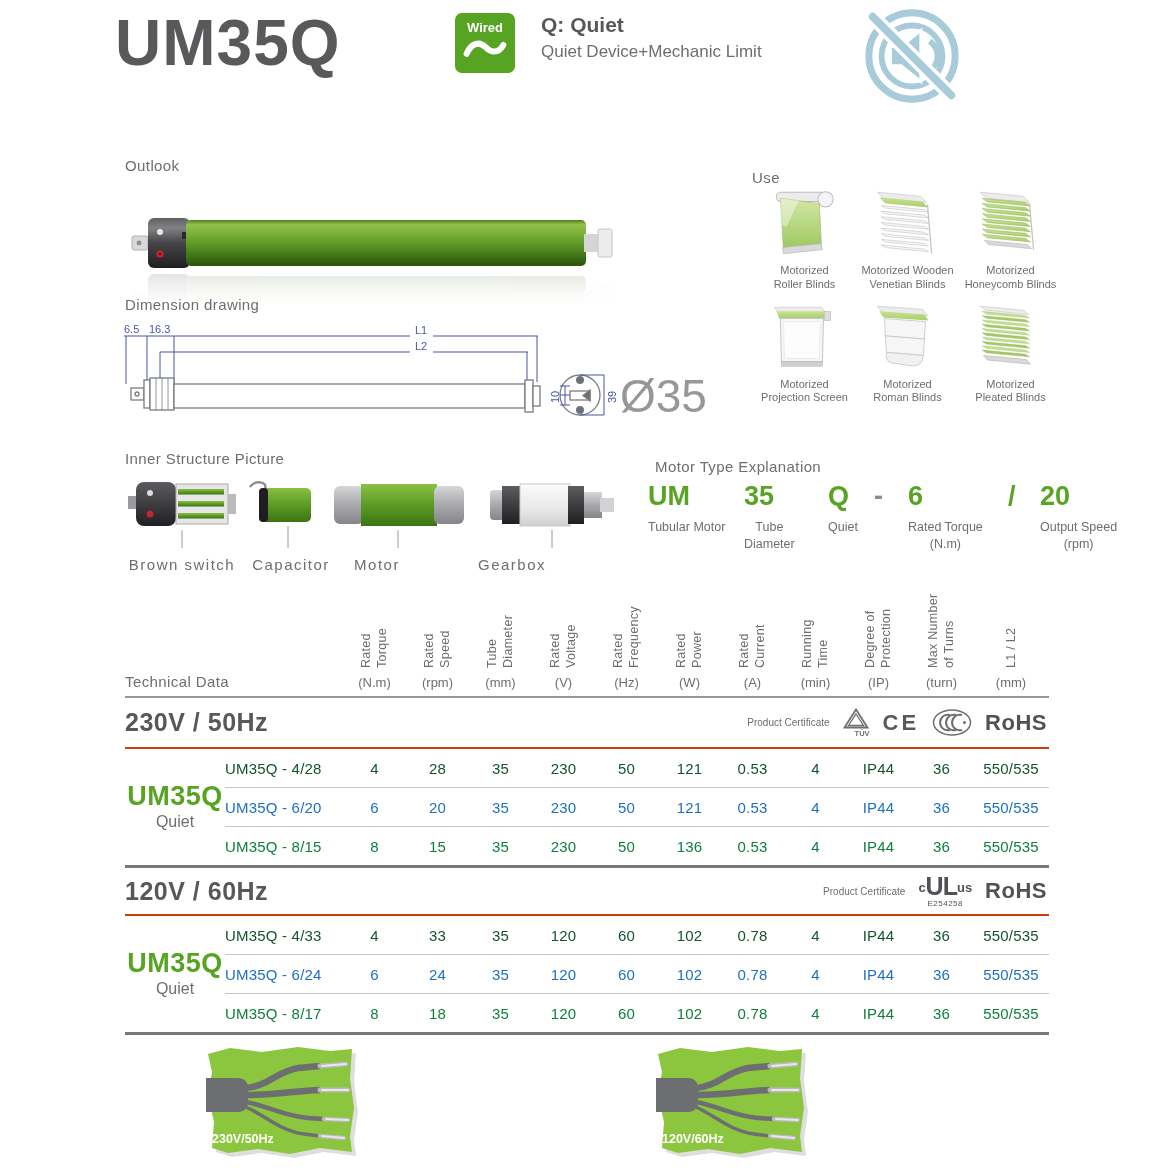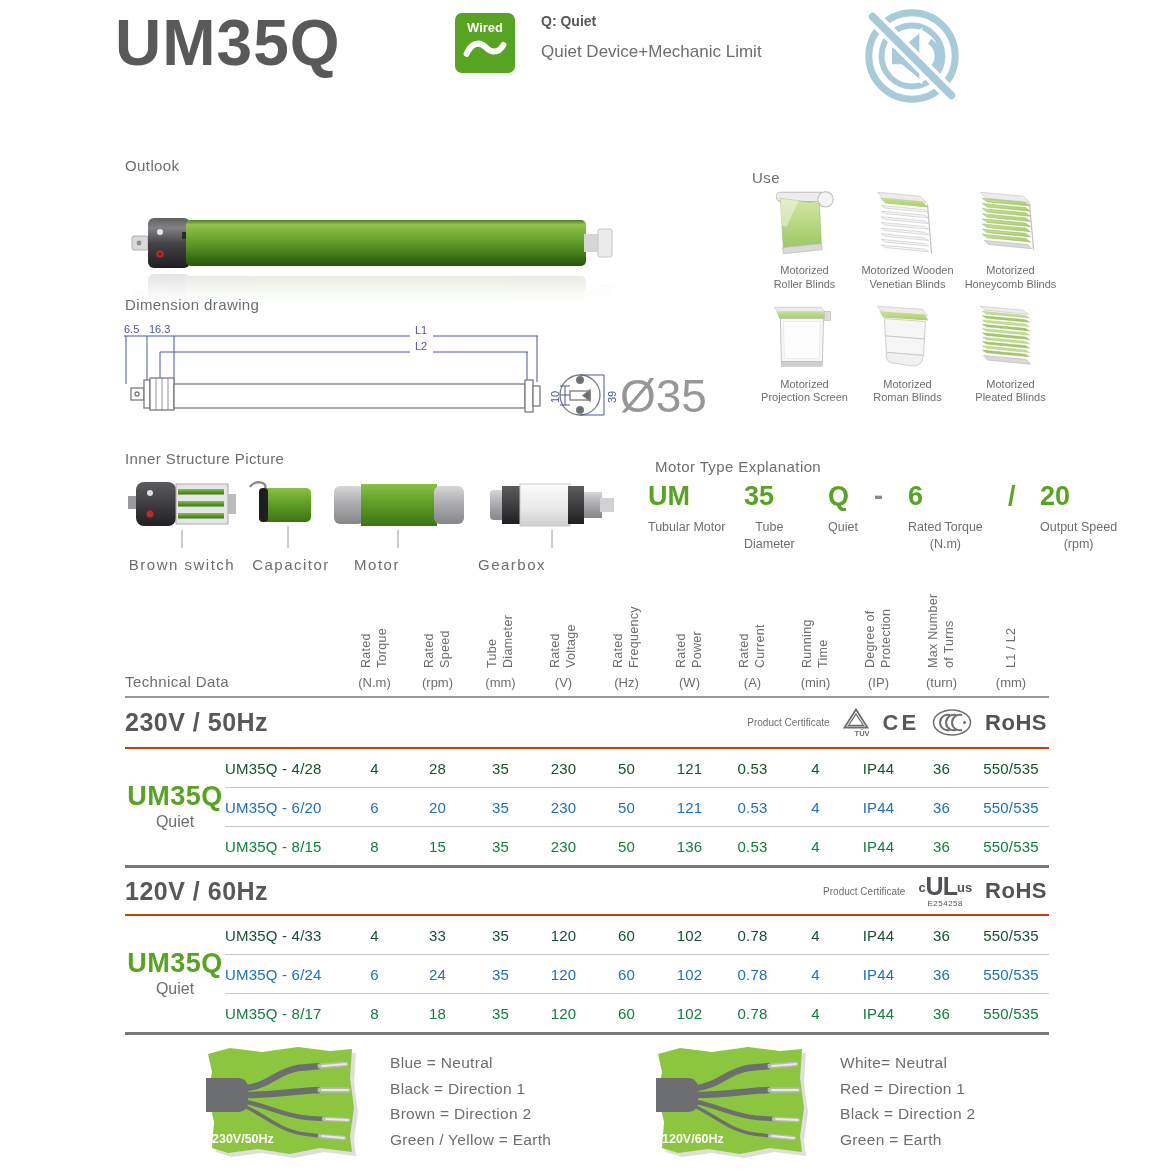--- a/index.html
+++ b/index.html
@@ -2,21 +2,21 @@
 <html><head>
 <meta charset="utf-8">
 <style>
   html,body{margin:0;padding:0;background:#fff;}
   body{width:1170px;height:1170px;position:relative;font-family:"Liberation Sans",sans-serif;color:#58595b;overflow:hidden;}
   .abs{position:absolute;}
   
   .title{left:115px;top:6px;font-size:64px;font-weight:bold;color:#59595c;letter-spacing:1px;}
   .badge{left:455px;top:13px;width:60px;height:60px;background:#57a322;border-radius:7px;display:flex;flex-direction:column;align-items:center;justify-content:flex-start;padding-top:7px;box-sizing:border-box;}
   .badge-label{color:#fff;font-size:13px;font-weight:bold;}
-  .type-title{left:541px;top:13px;font-size:14px;font-weight:bold;color:#565759;}
+  .type-title{left:541px;top:13px;font-size:21px;font-weight:bold;color:#565759;}
   .type-sub{left:541px;top:42px;font-size:17px;color:#6d6e71;}
   
   .sec{font-size:15px;color:#6d6e71;letter-spacing:.4px;}
   
   .use-grid{left:753px;top:188px;display:grid;grid-template-columns:103px 103px 103px;row-gap:10px;}
   .use-cell{display:flex;flex-direction:column;align-items:center;}
   .use-caption{white-space:pre-line;text-align:center;font-size:11px;font-weight:normal;color:#6d6e71;line-height:1.25;margin-top:4px;}
   
   .inner-labels span{position:absolute;transform:translateX(-50%);font-size:15px;color:#6d6e71;letter-spacing:1.5px;}
   
@@ -568,26 +568,20 @@
         <line x1="124" y1="26" x2="148" y2="24" stroke="#e9e9e9" stroke-width="2"></line>
       <line x1="122" y1="50" x2="150" y2="50" stroke="#b9b9b9" stroke-width="5"></line>
         <line x1="124" y1="50" x2="150" y2="50" stroke="#e9e9e9" stroke-width="2"></line>
       <line x1="126" y1="79" x2="150" y2="80" stroke="#b9b9b9" stroke-width="4.5"></line>
         <line x1="128" y1="79" x2="150" y2="80" stroke="#e9e9e9" stroke-width="1.8"></line>
       <line x1="122" y1="96" x2="146" y2="98" stroke="#b9b9b9" stroke-width="4.5"></line>
         <line x1="124" y1="96" x2="146" y2="98" stroke="#e9e9e9" stroke-width="1.8"></line>
     </g>
     <text x="14" y="103" font-size="12.5" font-weight="bold" fill="#ffffff">230V/50Hz</text>
   </svg>
-  <div class="legend">
-    <div>Blue = Neutral</div>
-    <div>Black = Direction 1</div>
-    <div>Brown = Direction 2</div>
-    <div>Green / Yellow = Earth</div>
-  </div>
 </div>
 
 <div class="abs wiring" style="left:648px;top:1040px">
   <svg width="170" height="118" viewBox="0 0 170 118">
     <polygon points="10,14 32,8 64,12 100,7 132,11 154,9 152,38 156,68 152,96 154,112 122,108 92,114 60,109 30,113 14,108 16,82 10,56 14,32" fill="#dedede" transform="translate(4,4)"></polygon>
     <polygon points="10,14 32,8 64,12 100,7 132,11 154,9 152,38 156,68 152,96 154,112 122,108 92,114 60,109 30,113 14,108 16,82 10,56 14,32" fill="#8cc63f"></polygon>
     <path d="M8,38 H40 C46,38 50,42 50,48 V62 C50,68 46,72 40,72 H8 Z" fill="#6d6e71"></path>
     <path d="M48,48 C70,46 78,32 100,28 L122,26" stroke="#6d6e71" stroke-width="6.5" fill="none"></path>
     <path d="M48,55 C78,55 96,51 122,50" stroke="#6d6e71" stroke-width="6.5" fill="none"></path>
     <path d="M48,62 C70,66 86,76 110,78 L126,79" stroke="#6d6e71" stroke-width="4.5" fill="none"></path>
@@ -597,19 +591,13 @@
         <line x1="124" y1="26" x2="148" y2="24" stroke="#e9e9e9" stroke-width="2"></line>
       <line x1="122" y1="50" x2="150" y2="50" stroke="#b9b9b9" stroke-width="5"></line>
         <line x1="124" y1="50" x2="150" y2="50" stroke="#e9e9e9" stroke-width="2"></line>
       <line x1="126" y1="79" x2="150" y2="80" stroke="#b9b9b9" stroke-width="4.5"></line>
         <line x1="128" y1="79" x2="150" y2="80" stroke="#e9e9e9" stroke-width="1.8"></line>
       <line x1="122" y1="96" x2="146" y2="98" stroke="#b9b9b9" stroke-width="4.5"></line>
         <line x1="124" y1="96" x2="146" y2="98" stroke="#e9e9e9" stroke-width="1.8"></line>
     </g>
     <text x="14" y="103" font-size="12.5" font-weight="bold" fill="#ffffff">120V/60Hz</text>
   </svg>
-  <div class="legend">
-    <div>White= Neutral</div>
-    <div>Red = Direction 1</div>
-    <div>Black = Direction 2</div>
-    <div>Green = Earth</div>
-  </div>
 </div>
 
 </body></html>

